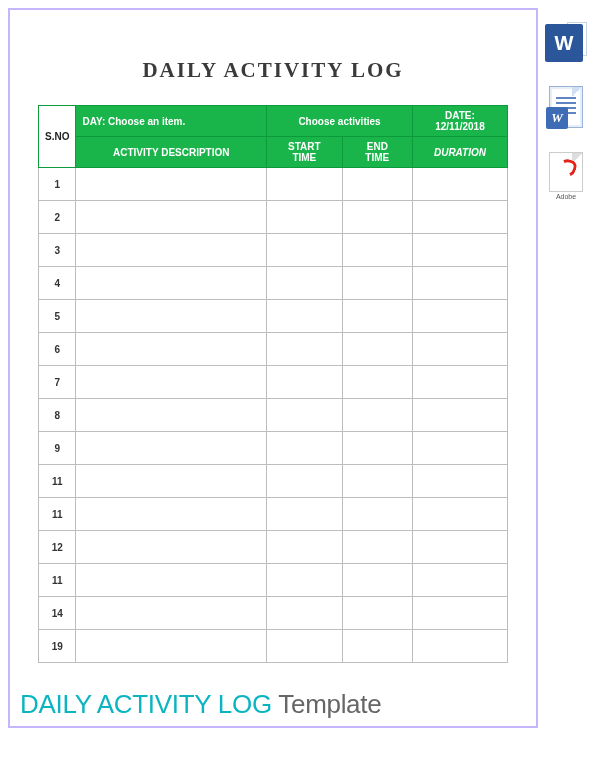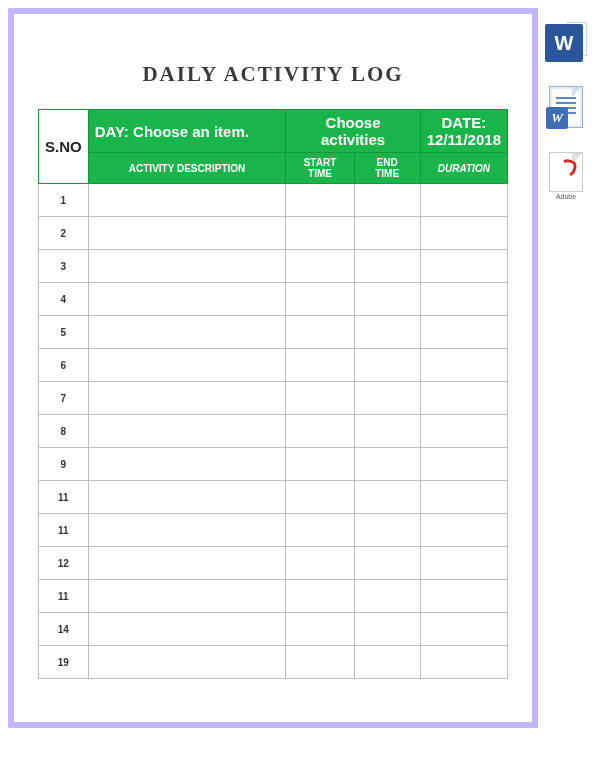--- a/index.html
+++ b/index.html
@@ -6,21 +6,21 @@
     body {
       width: 600px;
       height: 762px;
       background: #ffffff;
       font-family: Arial, sans-serif;
       position: relative;
     }
     .outer-frame {
       width: 530px;
       height: 720px;
-      border: 6px solid #c4b5fd;
+      border: 2px solid #c4b5fd;
       position: absolute;
       top: 8px;
       left: 8px;
       background: #fff;
     }
     .doc-page {
       width: 490px;
       background: #fff;
       margin: 20px auto 0;
       padding: 10px 10px 20px;
@@ -39,30 +39,30 @@
       border-collapse: collapse;
       font-size: 11px;
     }
     .header-row1 td {
       background: #1ab54a;
       color: #fff;
       font-weight: bold;
       border: 1px solid #0d9a3a;
       padding: 4px 6px;
       text-align: center;
-      font-size: 15px;
+      font-size: 10px;
       height: 22px;
     }
     .header-row1 td.day { text-align: left; }
     .header-row2 td {
       background: #1ab54a;
       color: #fff;
       font-weight: bold;
       border: 1px solid #0d9a3a;
-      padding: 4px 11px;
+      padding: 4px 21px;
       text-align: center;
       font-size: 10px;
       height: 20px;
     }
     .sno-header {
       background: #ffffff !important;
       color: #222 !important;
       font-size: 10px;
       vertical-align: middle;
     }
@@ -290,20 +290,23 @@
             <td class="sno">19</td>
             <td></td>
             <td></td>
             <td></td>
             <td></td>
           </tr>
         </tbody>
     </table>
   </div>
 
+  <div class="page-subtitle">
+    <span>DAILY ACTIVITY LOG</span><span class="tmpl"> Template</span>
+  </div>
 </div>
 
 <div class="icon-rail">
   <div class="file-icon word-icon">
     <div class="page-behind"></div>
     <div class="tile">W</div>
   </div>
   <div class="file-icon doc-icon">
     <div class="sheet">
       <div class="corner"></div>

